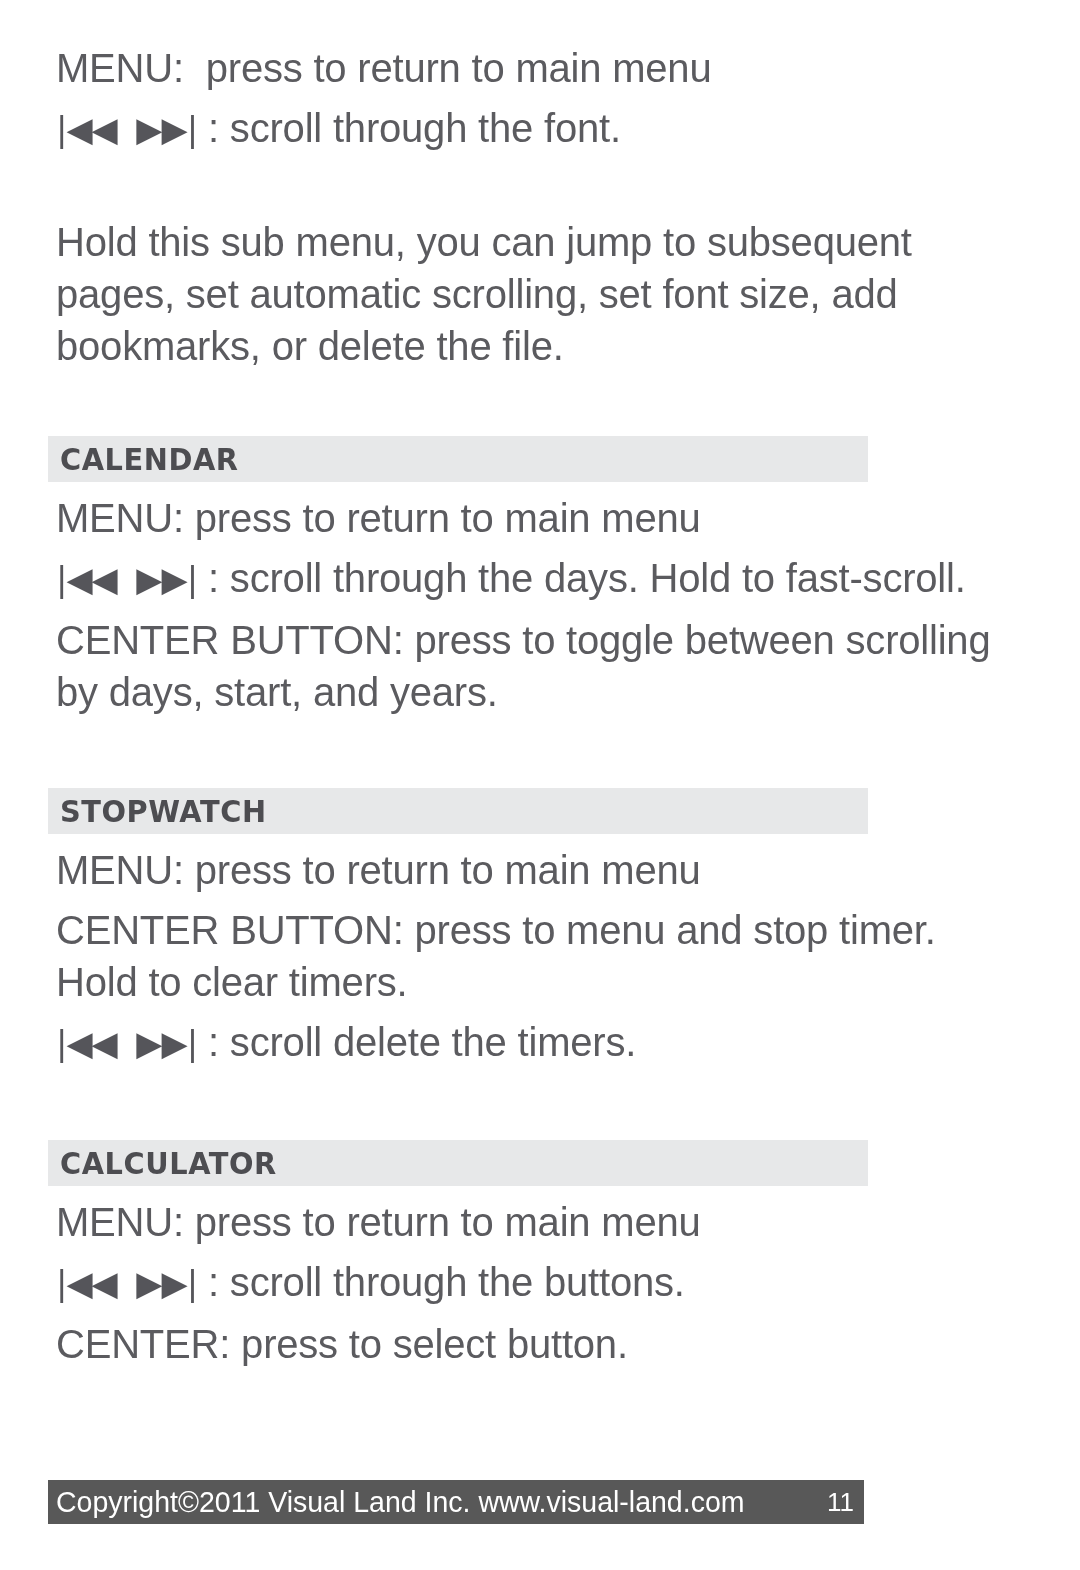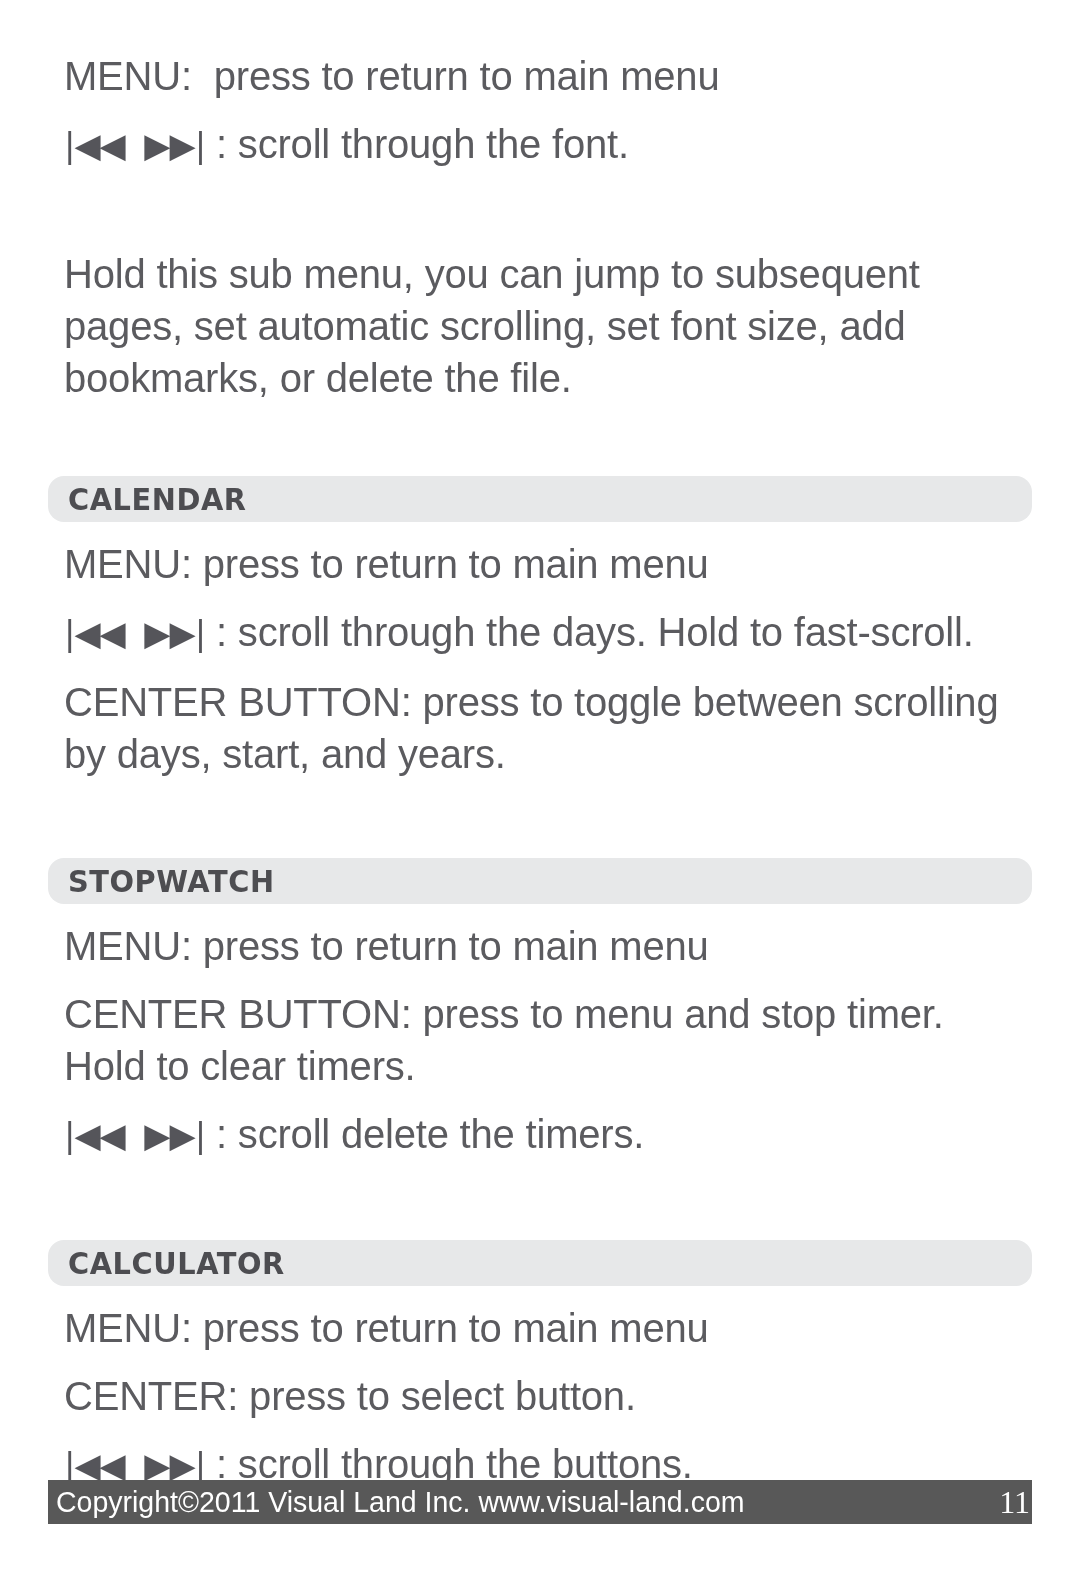--- a/index.html
+++ b/index.html
@@ -19,21 +19,21 @@
     inset: 0;
     background: #ffffff;
   }
   .content {
     position: absolute;
     left: 48px;
     top: 34px;
     width: 984px;
   }
   .para {
-    margin: 16px;
+    margin: 8px;
     color: #5b5b5f;
     font-size: 40px;
     line-height: 52px;
     font-weight: 400;
     letter-spacing: -0.2px;
     white-space: pre-wrap;
   }
   .nav-glyph {
     font-family: "DejaVu Sans", sans-serif;
     font-size: 34px;
@@ -41,67 +41,66 @@
     color: #55555a;
     display: inline-block;
     transform: translateY(-1px);
   }
   .blockgap-sm { height: 44px; }
   .blockgap-md { height: 56px; }
   .blockgap-lg { height: 62px; }
 
   .section-band {
     background: #e7e8e9;
-    width: 984px;
+    width: 820px;
     height: 46px;
     display: flex;
     align-items: center;
     box-sizing: border-box;
-    padding-left: 20px;
-    border-radius: 16px;
+    padding-left: 12px;
   }
   .section-title {
     font-family: "DejaVu Sans", "Liberation Sans", sans-serif;
     font-weight: 700;
     font-size: 31px;
     letter-spacing: 0.6px;
     color: #4d4d51;
     transform: scaleX(0.93);
     transform-origin: left center;
     white-space: nowrap;
   }
   .section-body {
     margin-top: 10px;
   }
 
   .footer-bar {
     position: absolute;
     left: 48px;
     top: 1480px;
-    width: 984px;
+    width: 816px;
     height: 44px;
     background: #585858;
     display: flex;
     align-items: center;
     justify-content: space-between;
     box-sizing: border-box;
-    padding: 0 2px 0 8px;
+    padding: 0 10px 0 8px;
   }
   .footer-text {
     color: #ffffff;
     font-size: 30px;
     font-family: "Liberation Sans", sans-serif;
     transform: scaleX(0.95);
     transform-origin: left center;
     white-space: nowrap;
   }
   .footer-page {
     color: #ffffff;
-    font-size: 32px;
-    font-family: Liberation Serif, serif;
+    font-size: 26px;
+    font-family: Liberation Sans, sans-serif;
     white-space: nowrap;
   }
 </style>
 </head>
 <body>
 
 <div class="page">
 
   <div class="content">
 
@@ -143,22 +142,22 @@
     </div>
 
     <div class="blockgap-lg"></div>
 
     <div>
       <div class="section-band">
         <span class="section-title">CALCULATOR</span>
       </div>
       <div class="section-body">
         <p class="para">MENU: press to return to main menu</p>
+        <p class="para"><span class="nav-glyph">|◀◀  ▶▶|</span><span> : scroll through the buttons.</span></p>
         <p class="para">CENTER: press to select button.</p>
-        <p class="para"><span class="nav-glyph">|◀◀  ▶▶|</span><span> : scroll through the buttons.</span></p>
       </div>
     </div>
 
   </div>
 
   <div class="footer-bar">
     <span class="footer-text">Copyright©2011 Visual Land Inc. www.visual-land.com</span>
     <span class="footer-page">11</span>
   </div>
 

